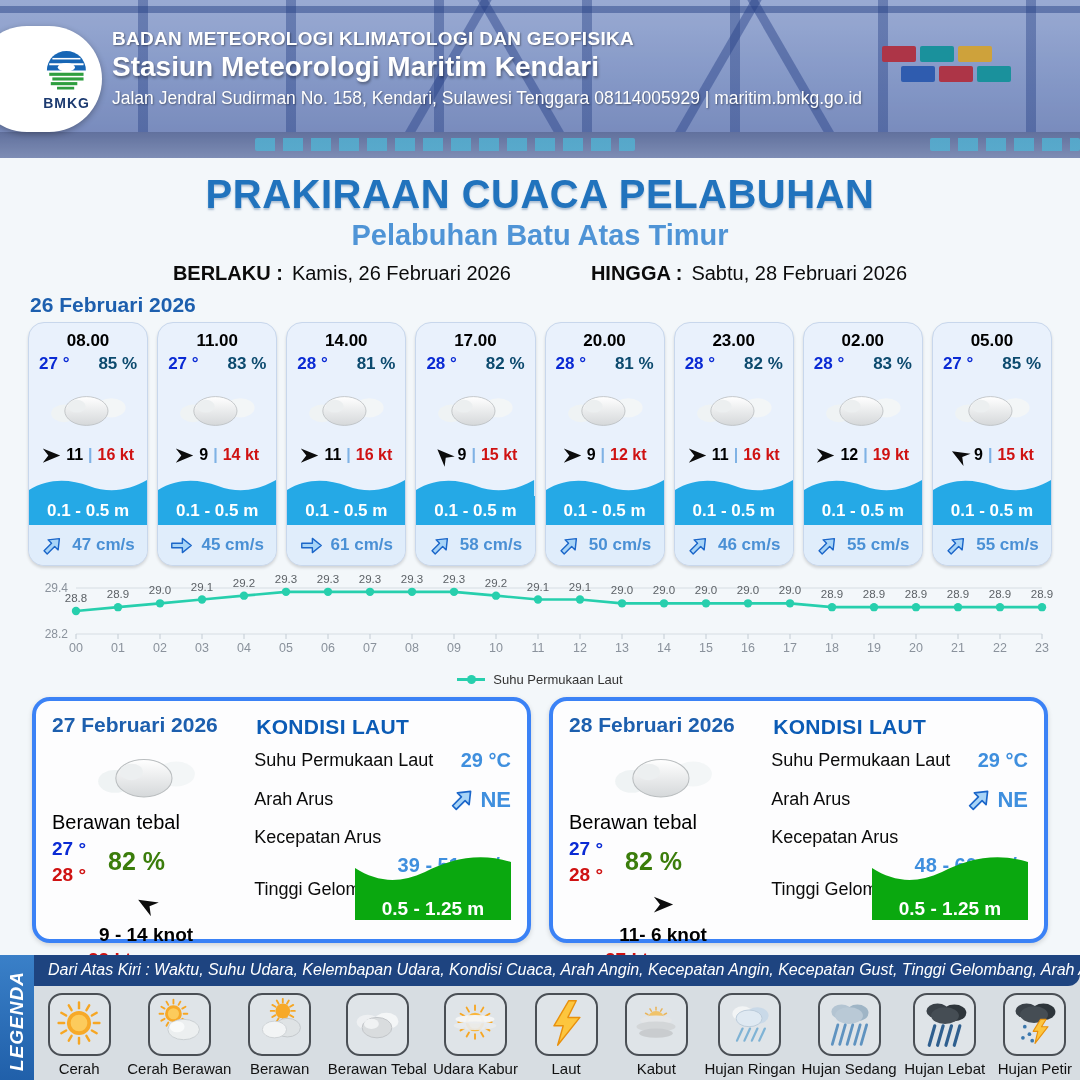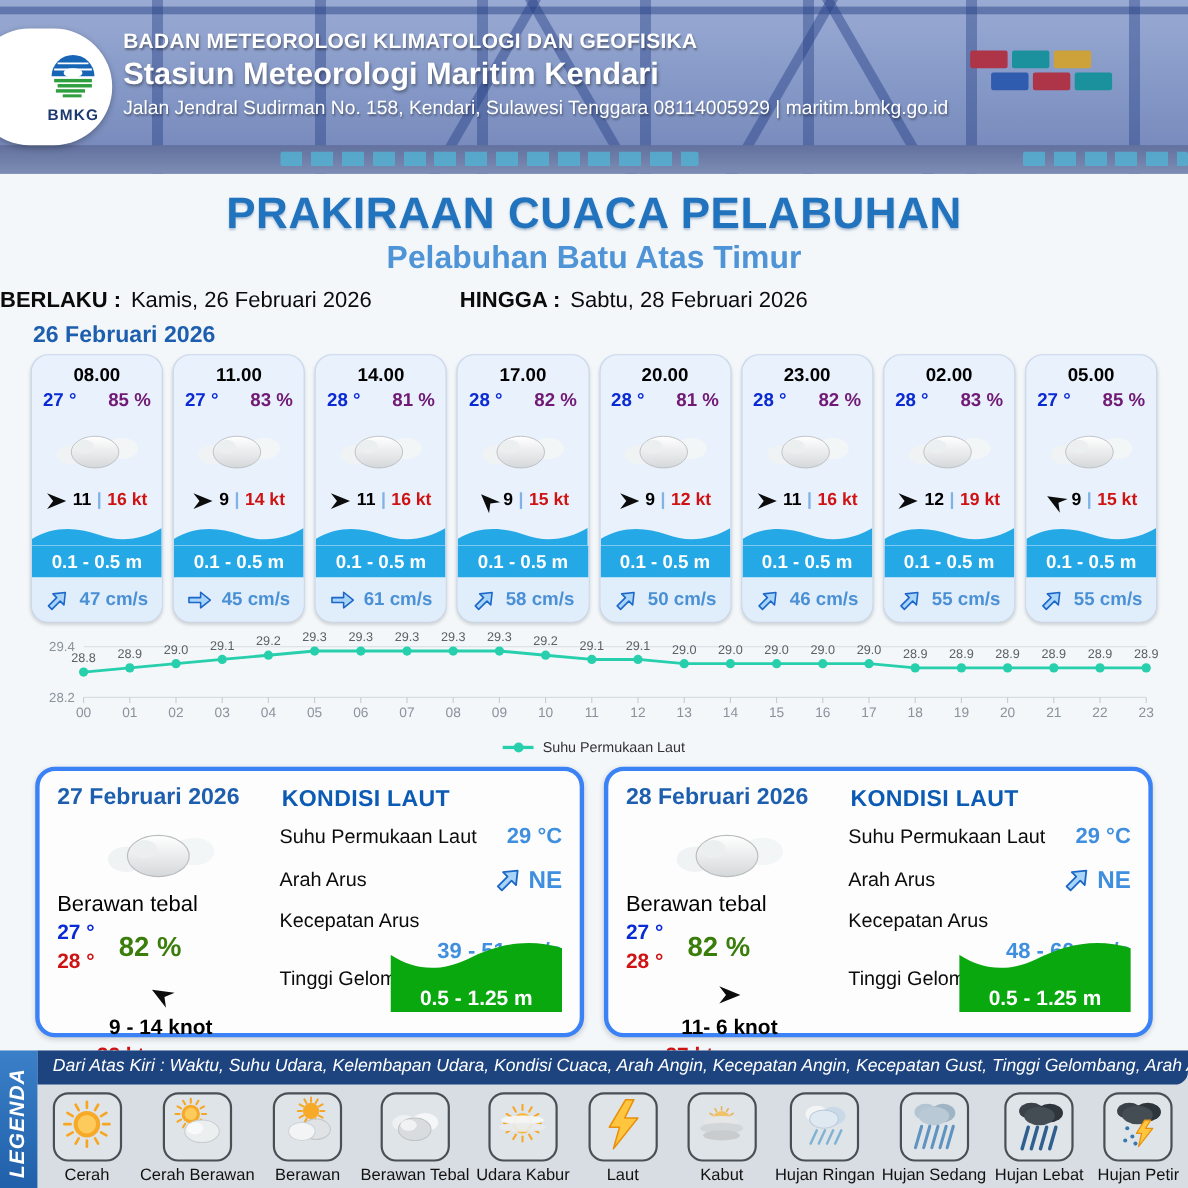--- a/index.html
+++ b/index.html
@@ -31,31 +31,31 @@
   .header-text { position:absolute; left:112px; top:28px; z-index:5; color:#fff; }
   .ht-org { font-size:19px; font-weight:bold; letter-spacing:.3px; text-shadow:1px 1px 2px rgba(0,0,0,.4); }
   .ht-station { font-size:28px; font-weight:bold; margin-top:1px; text-shadow:1px 2px 3px rgba(0,0,0,.4); }
   .ht-addr { font-size:17.5px; margin-top:5px; text-shadow:1px 1px 2px rgba(0,0,0,.4); }
 
   
   .title-sec { text-align:center; padding-top:14px; }
   .main-title { font-size:40px; font-weight:800; color:#2173bd; letter-spacing:.5px;
                 text-shadow:0 2px 2px rgba(110,140,175,.5); }
   .sub-title { font-size:29px; font-weight:bold; color:#4f94d6; margin-top:2px;text-align:center; }
-  .validity { margin-top:10px; font-size:20px; color:#0b0b0b; display:flex; justify-content:flex-start; gap:80px; }
+  .validity { margin-top:10px; font-size:20px; color:#0b0b0b; display:flex; justify-content:center; gap:80px; }
   .v-label { font-weight:bold; } .v-val { margin-left:9px; font-weight:normal; }
 
   
   .forecast-date { margin:8px 0 5px 30px; font-size:21px; font-weight:bold; color:#1d5fae; }
   .cards { display:flex; gap:9px; margin:0 28px; height:244px; }
   .fcard { flex:1; background:#e9f1fc; border:1px solid #c8d7ec; border-radius:16px;
            box-shadow:0 2px 3px rgba(0,0,0,.14); display:flex; flex-direction:column; overflow:hidden; }
   .f-time { text-align:center; font-weight:bold; font-size:17px; margin-top:8px; color:#000; }
   .f-th { display:flex; justify-content:space-between; padding:3px 10px 0; font-size:17px; font-weight:bold; }
-  .f-temp { color:#0a2ad4; } .f-rh { color:#701a75; }
+  .f-temp { color:#0a2ad4; } .f-rh { color:#0c4a6e; }
   .f-cloud { height:60px; display:flex; align-items:center; justify-content:center; margin-top:3px; }
   .f-cloud svg { width:80px; height:54px; }
   .f-wind { display:flex; align-items:center; justify-content:center; gap:5px; margin-top:7px; font-size:16px; font-weight:bold; height:22px; }
   .f-warrow { display:inline-flex; } .f-warrow svg { width:19px; height:19px; display:block; }
   .f-sep { color:#7fb2e5; } .f-gust { color:#cf1212; }
   .f-wavecrest { margin-top:auto; height:20px; }
   .f-wavecrest svg { width:100%; height:100%; display:block; }
   .f-waveband { background:#25a9e6; color:#fff; text-align:center; font-weight:bold; font-size:17px; height:29px; line-height:29px; }
   .f-cur { height:40px; display:flex; align-items:center; justify-content:center; gap:8px; background:#e0edfb;
            font-size:17px; font-weight:bold; color:#4a90d5; }

